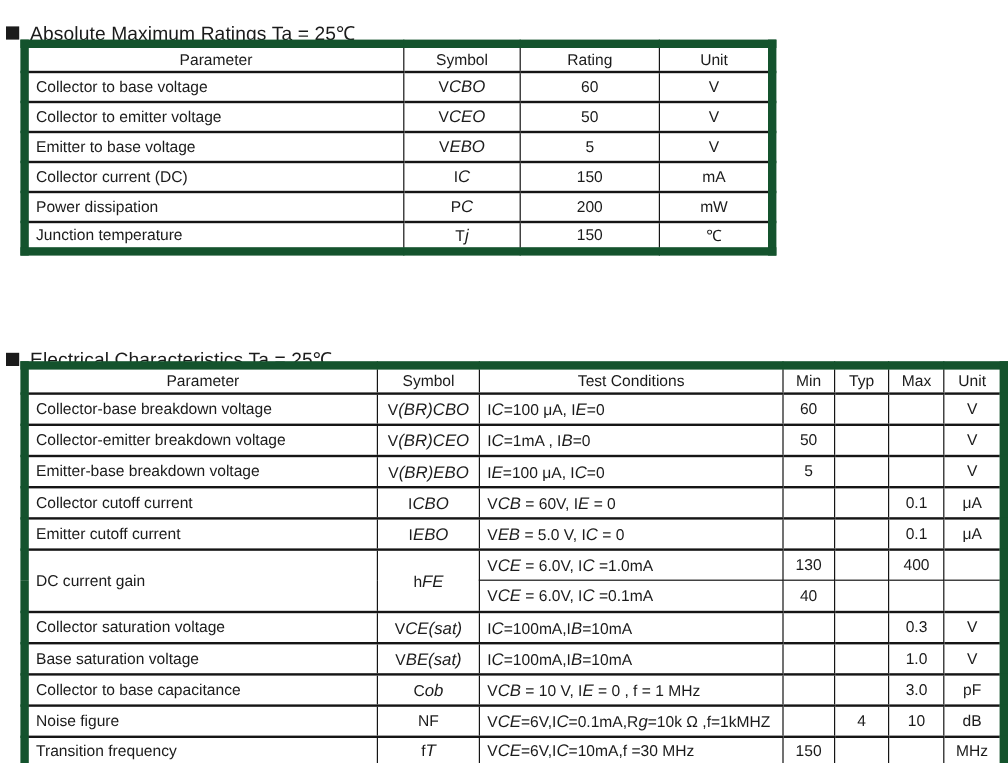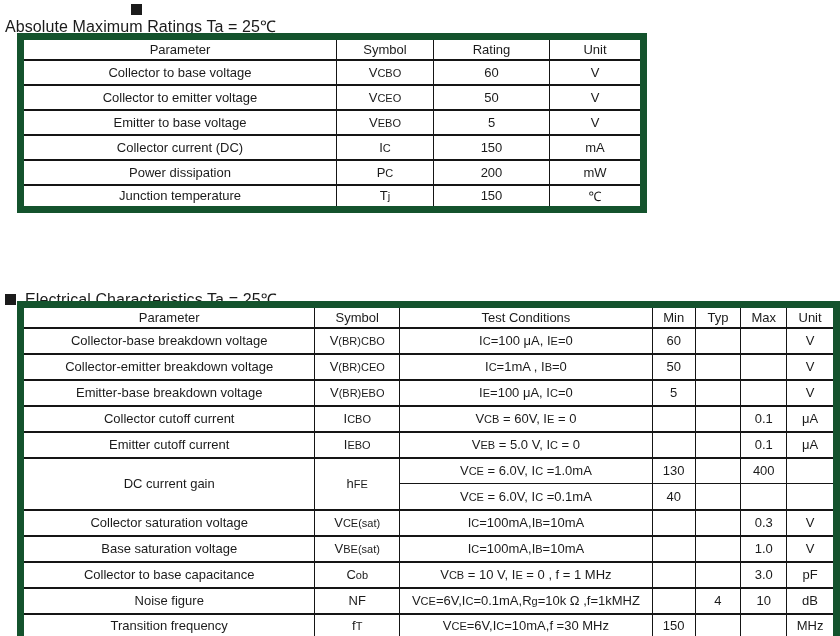--- a/index.html
+++ b/index.html
@@ -5,48 +5,48 @@
   html,body { margin:0; padding:0; }
   body {
     width:840px; height:636px; background:#ffffff;
     font-family:"Liberation Sans", sans-serif;
     color:#1b1b1b; position:relative; overflow:hidden;
   }
   .sec-title {
     position:absolute; left:5px; display:flex; align-items:center;
     font-size:16px; letter-spacing:0.1px; color:#1b1b1b;
   }
-  #title1 { top:4px;flex-direction:column; }
+  #title1 { top:16px; }
   #title2 { top:288px; }
   .sq {
     width:11px; height:11px; background:#1b1b1b;
     display:inline-block; margin-right:9px; flex:0 0 auto;
   }
   table {
     position:absolute; border-collapse:collapse; table-layout:fixed;
     border:7px solid #14532d;
   }
   #t1 { left:17px; top:33px; }
   #t2 { left:17px; top:301px; }
   th, td {
     border:1px solid #151515;
     border-top-width:2px; border-bottom-width:2px;
     font-size:13px; font-weight:400; color:#1b1b1b;
     padding:0 6px; white-space:nowrap; overflow:hidden;
   }
   th { text-align:center; font-weight:400; }
-  td.l { text-align:center; }
+  td.l { text-align:left; }
   td.c { text-align:center; }
   #t1 tr { height:25px; }
   #t2 tr { height:26px; }
   tr.hdr { height:23px !important; }
   
   tr.g1 td.thin { border-bottom-width:1px; }
   tr.g2 td.thin { border-top-width:1px;margin-top:20px; }
-  .sb { font-size:11px; }
+  .sb { font-size:14px;font-style:italic; }
 </style>
 </head>
 <body>
 
 <div class="sec-title" id="title1">
   <span class="sq"></span>
   <span>Absolute Maximum Ratings Ta = 25℃</span>
 </div>
 
 <table id="t1">

